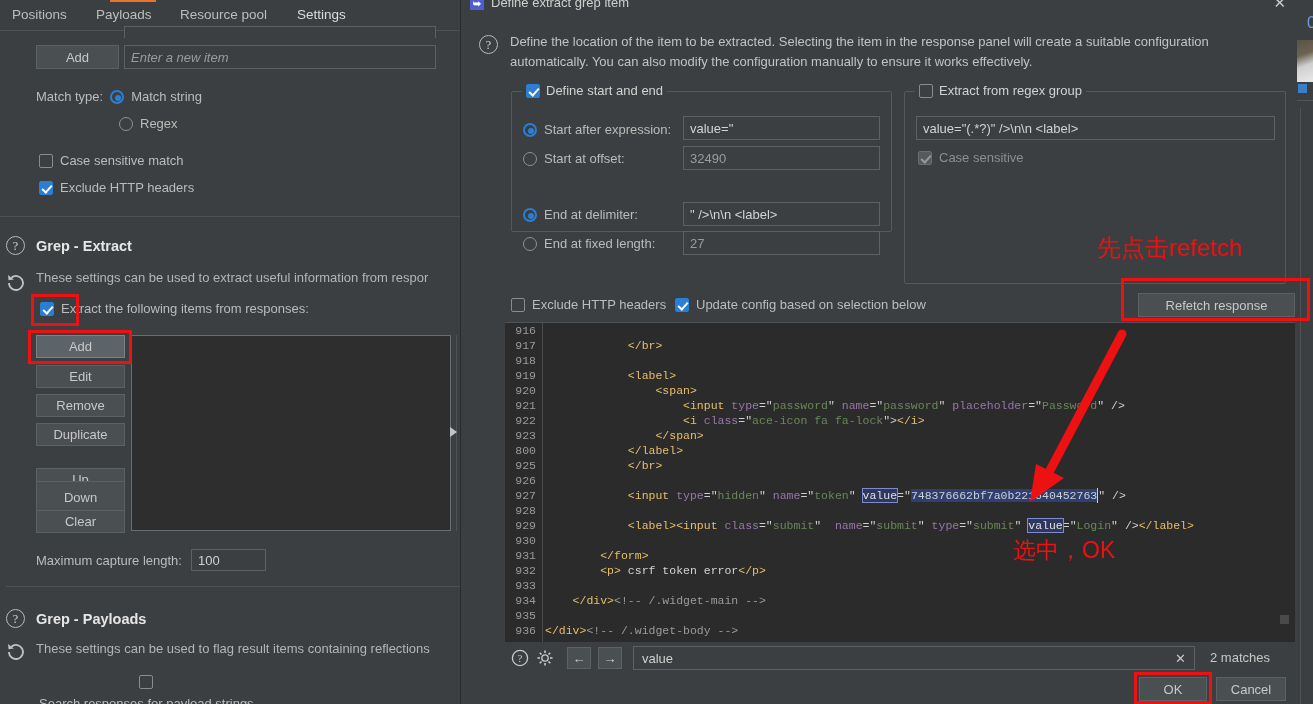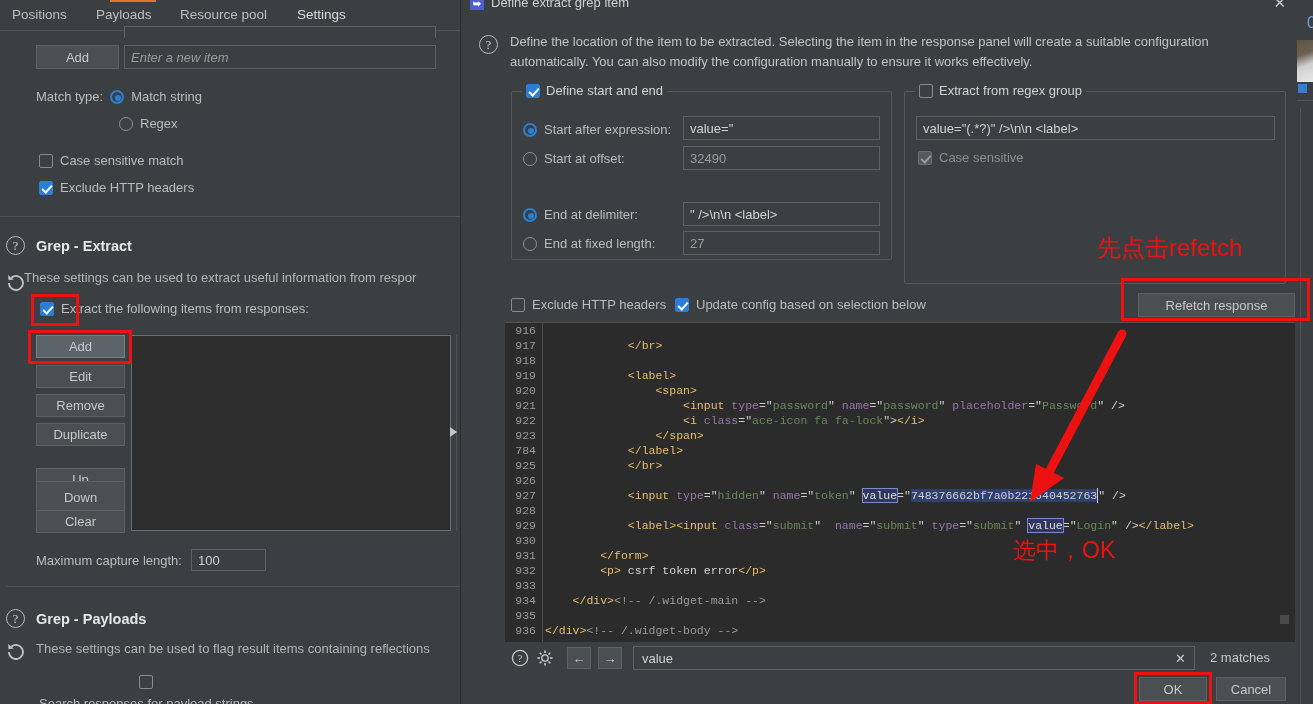--- a/index.html
+++ b/index.html
@@ -268,21 +268,21 @@
   </div>
 
   <div class="divider" style="left:0;top:216px;width:460px;"></div>
 
   <div class="qmark" style="position:absolute;left:6px;top:236px;">?</div>
   <div class="sect-title" style="position:absolute;left:36px;top:238px;">Grep - Extract</div>
   <svg class="revert" style="left:5px;top:272px;" viewBox="0 0 22 22">
     <path d="M4 11a7 7 0 1 0 2.4-5.3" fill="none" stroke="#c2c2c2" stroke-width="1.8"></path>
     <path d="M3 3 L3.6 8.2 L8.8 7.6 Z" fill="#c2c2c2"></path>
   </svg>
-  <div class="sect-desc" style="position:absolute;left:24px;top:270px;">These settings can be used to extract useful information from respor</div>
+  <div class="sect-desc" style="position:absolute;left:36px;top:270px;">These settings can be used to extract useful information from respor</div>
 
   <div class="lp row" style="left:40px;top:301px;">
     <span class="cb on"></span>
     <span>Extract the following items from responses:</span>
   </div>
 
   <div class="btn sel" style="position:absolute;left:36px;top:335px;width:89px;height:23px;">Add</div>
   <div class="btn" style="position:absolute;left:36px;top:365px;width:89px;height:23px;">Edit</div>
   <div class="btn" style="position:absolute;left:36px;top:394px;width:89px;height:23px;">Remove</div>
   <div class="btn" style="position:absolute;left:36px;top:423px;width:89px;height:23px;">Duplicate</div>
@@ -325,21 +325,21 @@
     <div class="dlg-title">
       <div class="ico">➥</div>
       <div class="txt">Define extract grep item</div>
       <div class="x">✕</div>
     </div>
   </div>
 
   <div class="qmark dlg-help-icon" style="left:479px;top:35px;">?</div>
   <div class="dlg-help" style="left:510px;top:32px;width:765px;">Define the location of the item to be extracted. Selecting the item in the response panel will create a suitable configuration automatically. You can also modify the configuration manually to ensure it works effectively.</div>
 
-  <div class="grp" style="left:511px;top:91px;width:381px;height:169px;">
+  <div class="grp" style="left:511px;top:91px;width:381px;height:141px;">
     <div class="grp-label">
       <span class="cb on"></span>
       <span>Define start and end</span>
     </div>
   </div>
   <div class="row" style="position:absolute;left:523px;top:122px;">
     <span class="rb on"></span>
     <span>Start after expression:</span>
   </div>
   <div class="field" style="position:absolute;left:683px;top:116px;width:197px;height:24px;color:#d2d2d2;font-family:'Liberation Sans',sans-serif;">value="</div>
@@ -390,21 +390,21 @@
   <div class="code-wrap">
     <div class="gutter" id="gutter">
         <div>916</div>
         <div>917</div>
         <div>918</div>
         <div>919</div>
         <div>920</div>
         <div>921</div>
         <div>922</div>
         <div>923</div>
-        <div>784</div>
+        <div>800</div>
         <div>925</div>
         <div>926</div>
         <div>927</div>
         <div>928</div>
         <div>929</div>
         <div>930</div>
         <div>931</div>
         <div>932</div>
         <div>933</div>
         <div>934</div>

